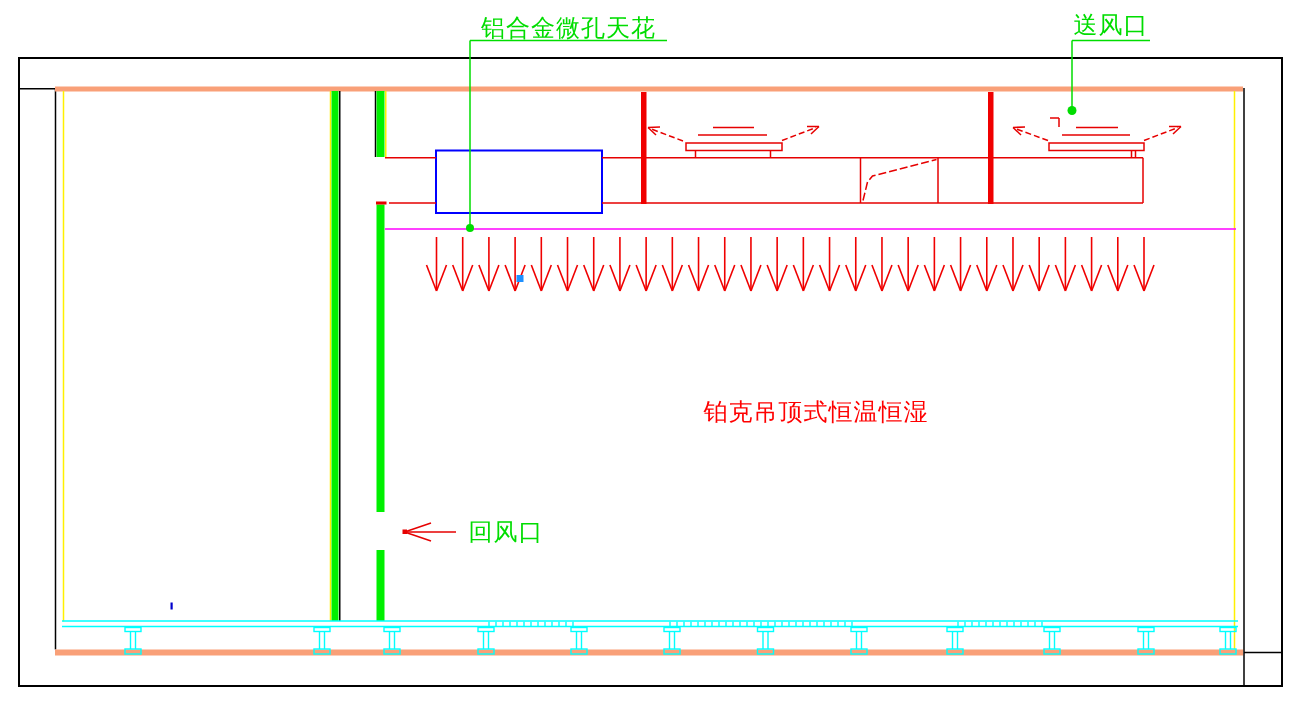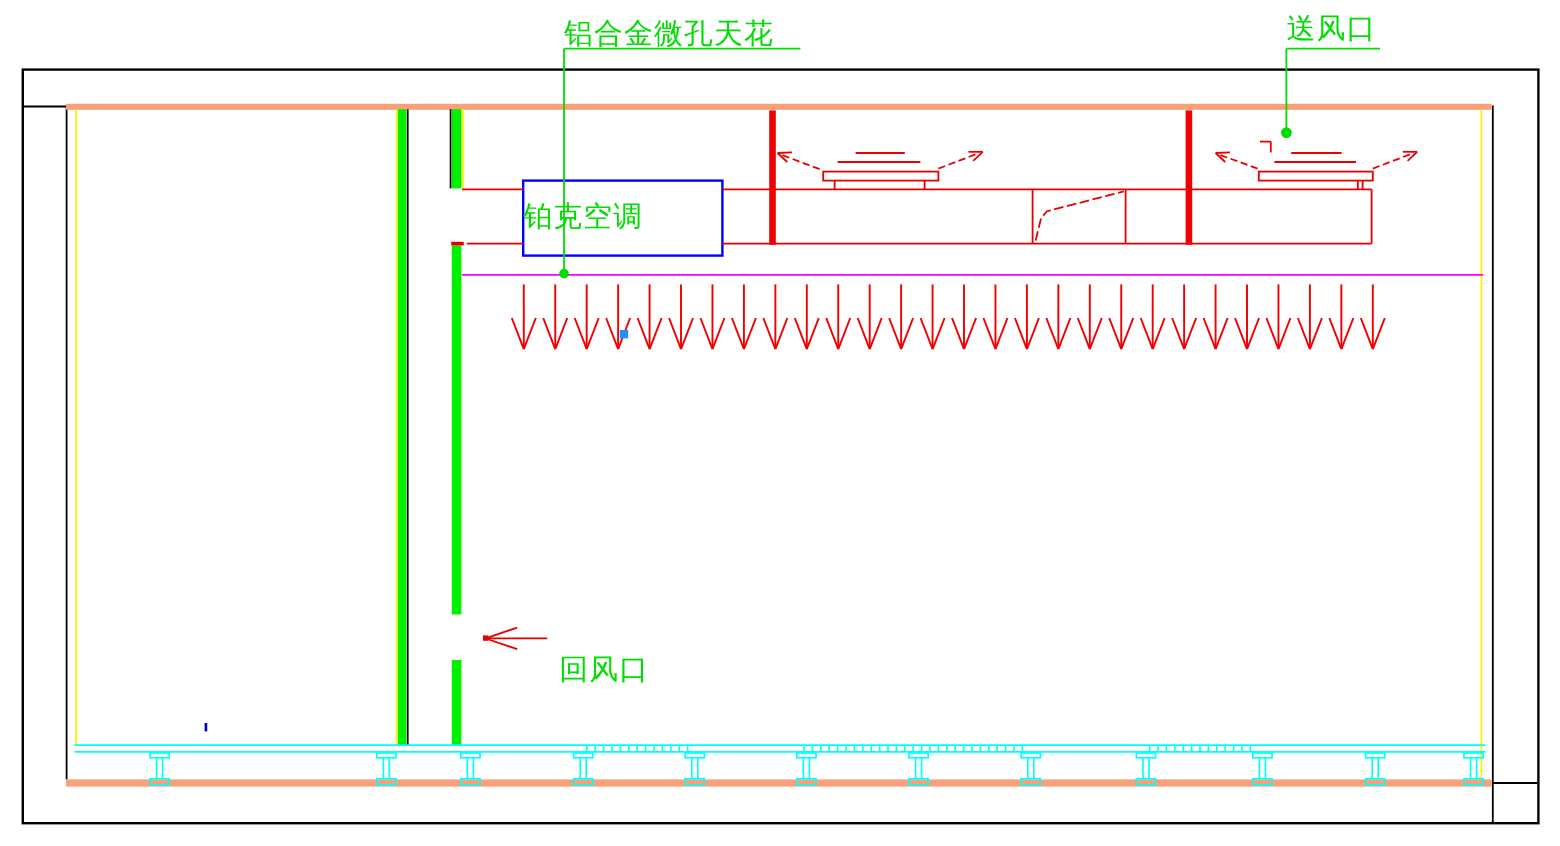--- a/index.html
+++ b/index.html
@@ -10,20 +10,21 @@
     overflow:hidden;
     font-family:"DejaVu Sans","Liberation Sans",sans-serif;
   }
   .canvas svg{position:absolute;left:0;top:0;}
   .lbl{
     position:absolute;
     font-size:24px;
     letter-spacing:1px;
     line-height:26px;
     white-space:nowrap;
+    text-align:center;
   }
   .lbl-green{color:#00DD00;}
   .lbl-red{color:#FF0000;line-height:32px;}
 </style>
 </head>
 <body>
 
 <div class="canvas">
 
 <svg width="1300" height="705" viewBox="0 0 1300 705">
@@ -408,20 +409,20 @@
   </g>
 
   <rect x="516.5" y="275" width="7" height="7" fill="#1E90FF"></rect>
   <rect x="170.5" y="602.5" width="2.2" height="7" fill="#0000CD"></rect>
 </svg>
 
 <div class="lbl lbl-green" style="left:470px;top:15px;width:197px;">铝合金微孔天花</div>
 
 <div class="lbl lbl-green" style="left:1072px;top:14px;width:78px;font-family:Liberation Mono, monospace;">送风口</div>
 
-<div class="lbl lbl-green" style="left:436px;top:167px;width:166px;">铂克空调</div>
-
-<div class="lbl lbl-green" style="left:466px;top:545px;width:80px;">回风口</div>
+
+<div class="lbl lbl-green" style="left:466px;top:519px;width:80px;">回风口</div>
 
 <div class="lbl lbl-red" style="left:698px;top:396px;width:236px;">
+  <div>铂克吊顶式恒温恒湿</div>
 </div>
 
 </div>
 
 </body></html>

